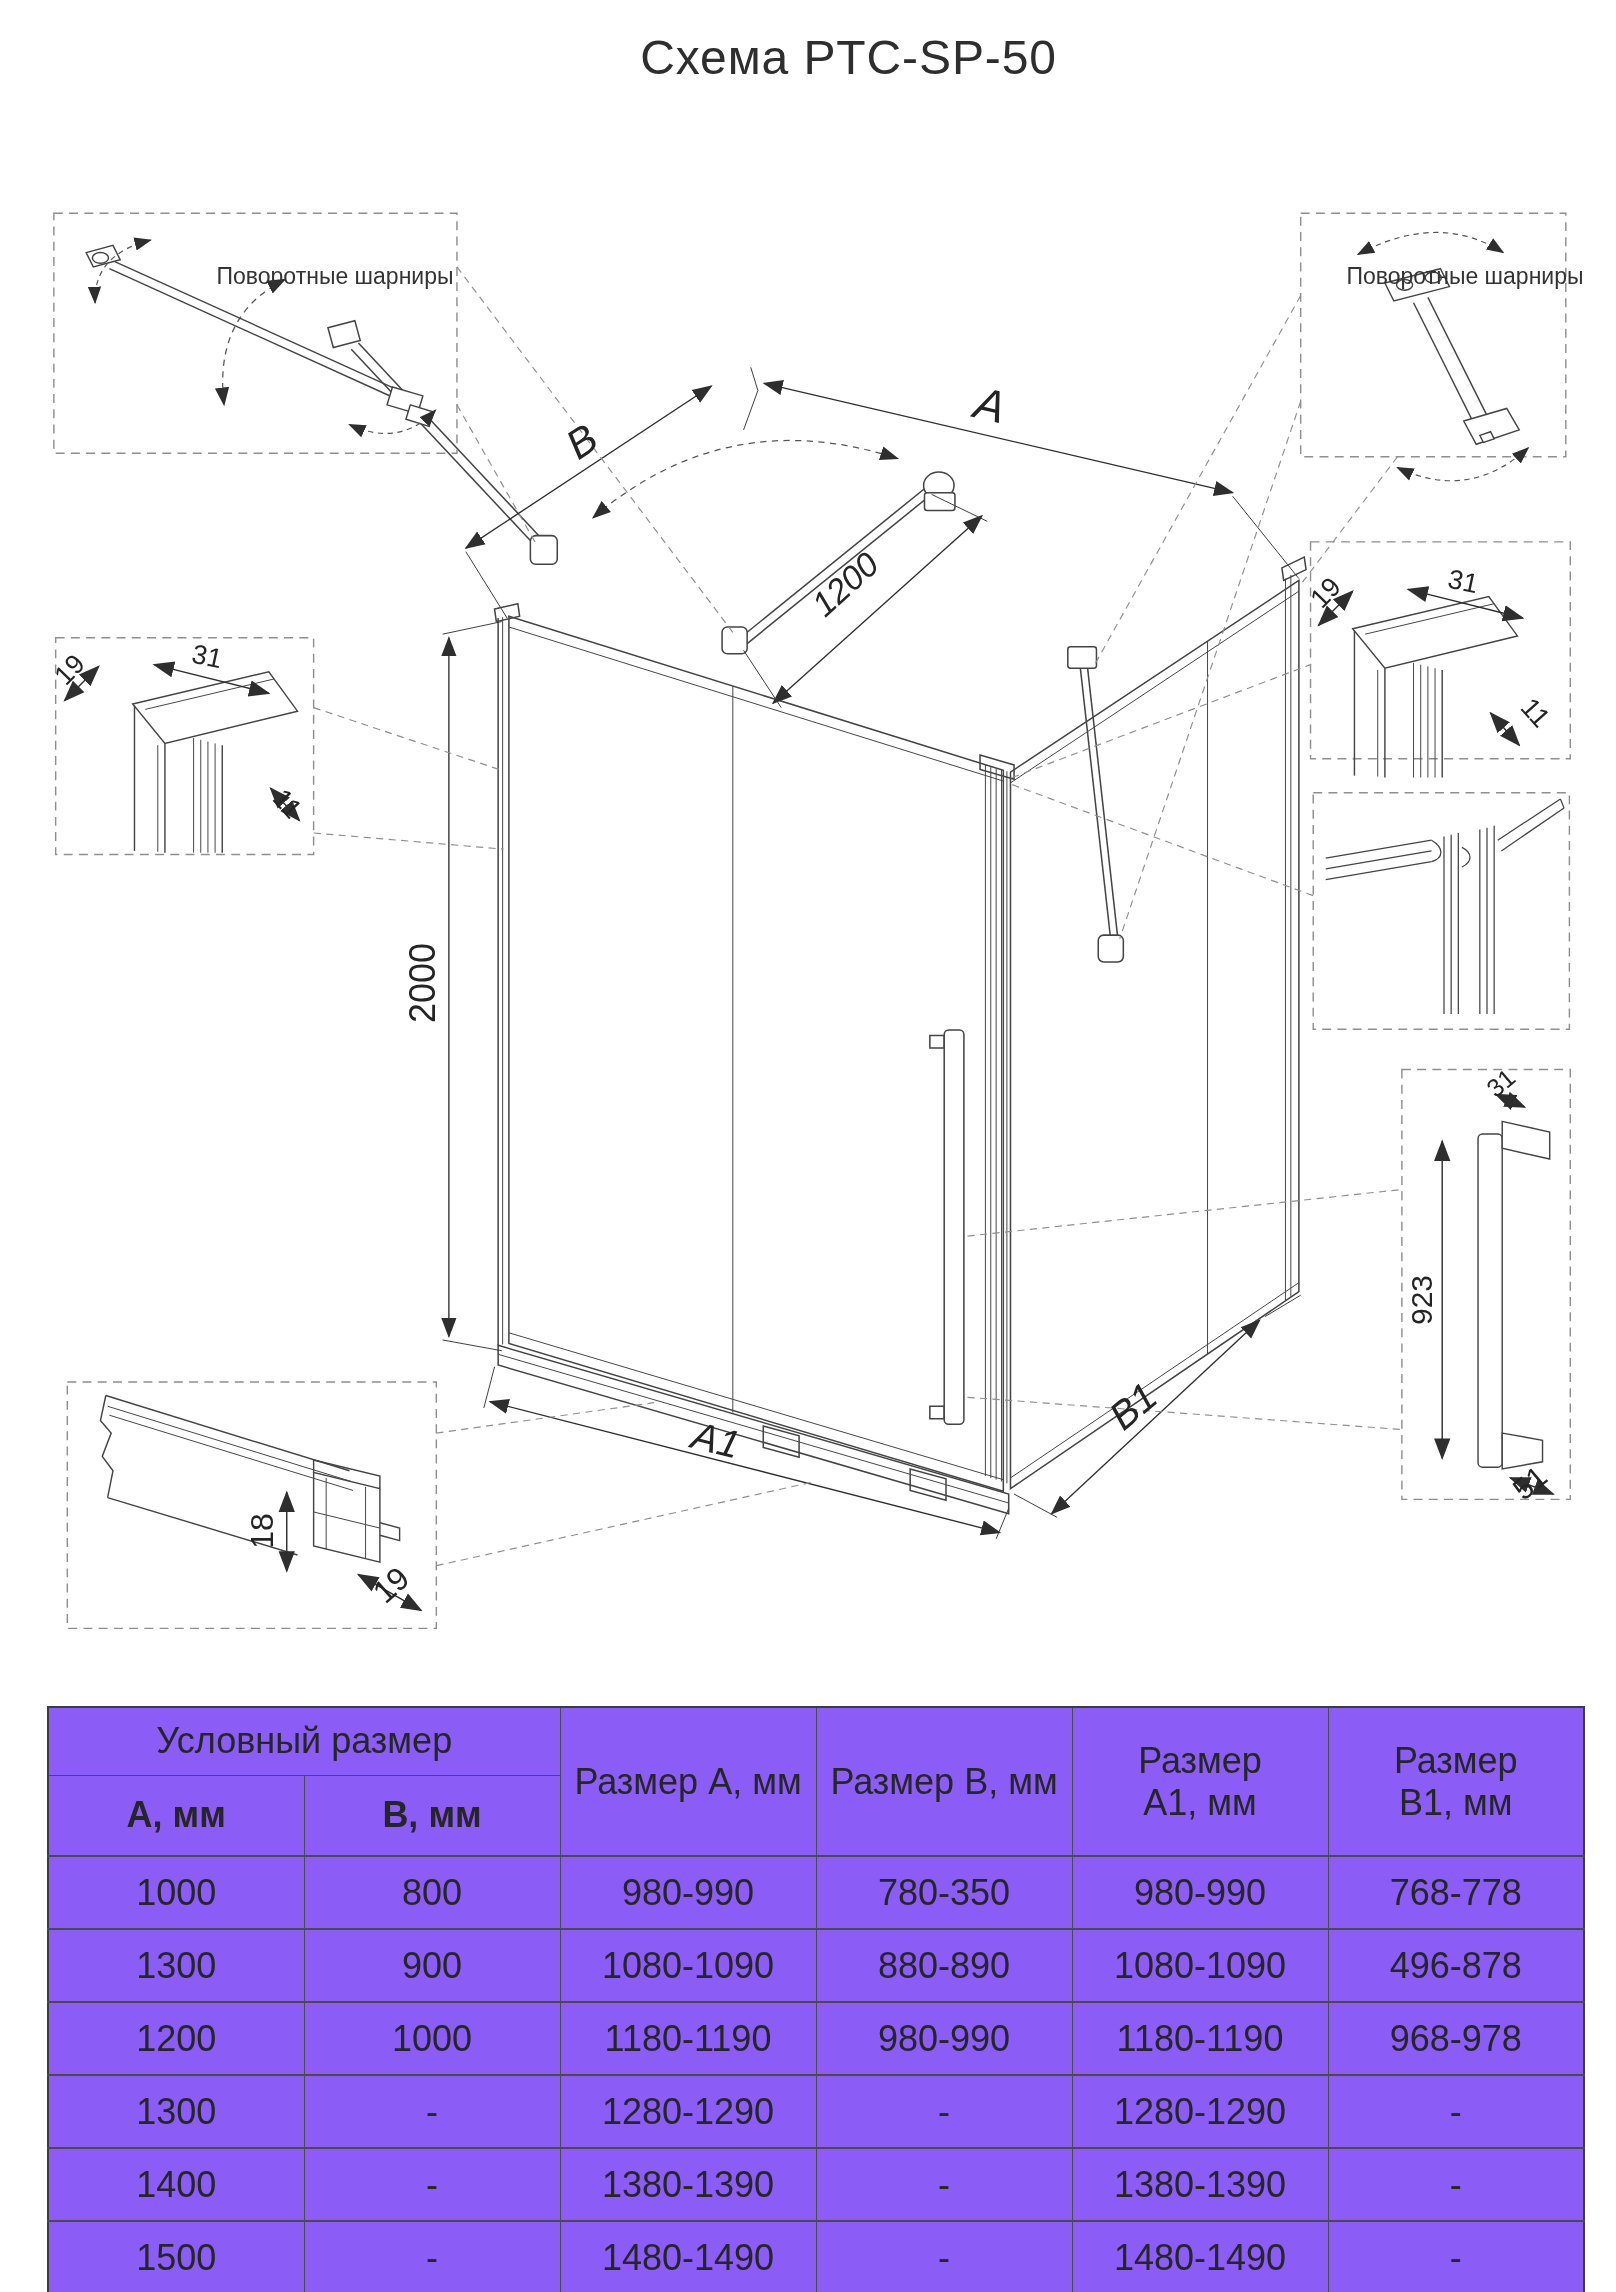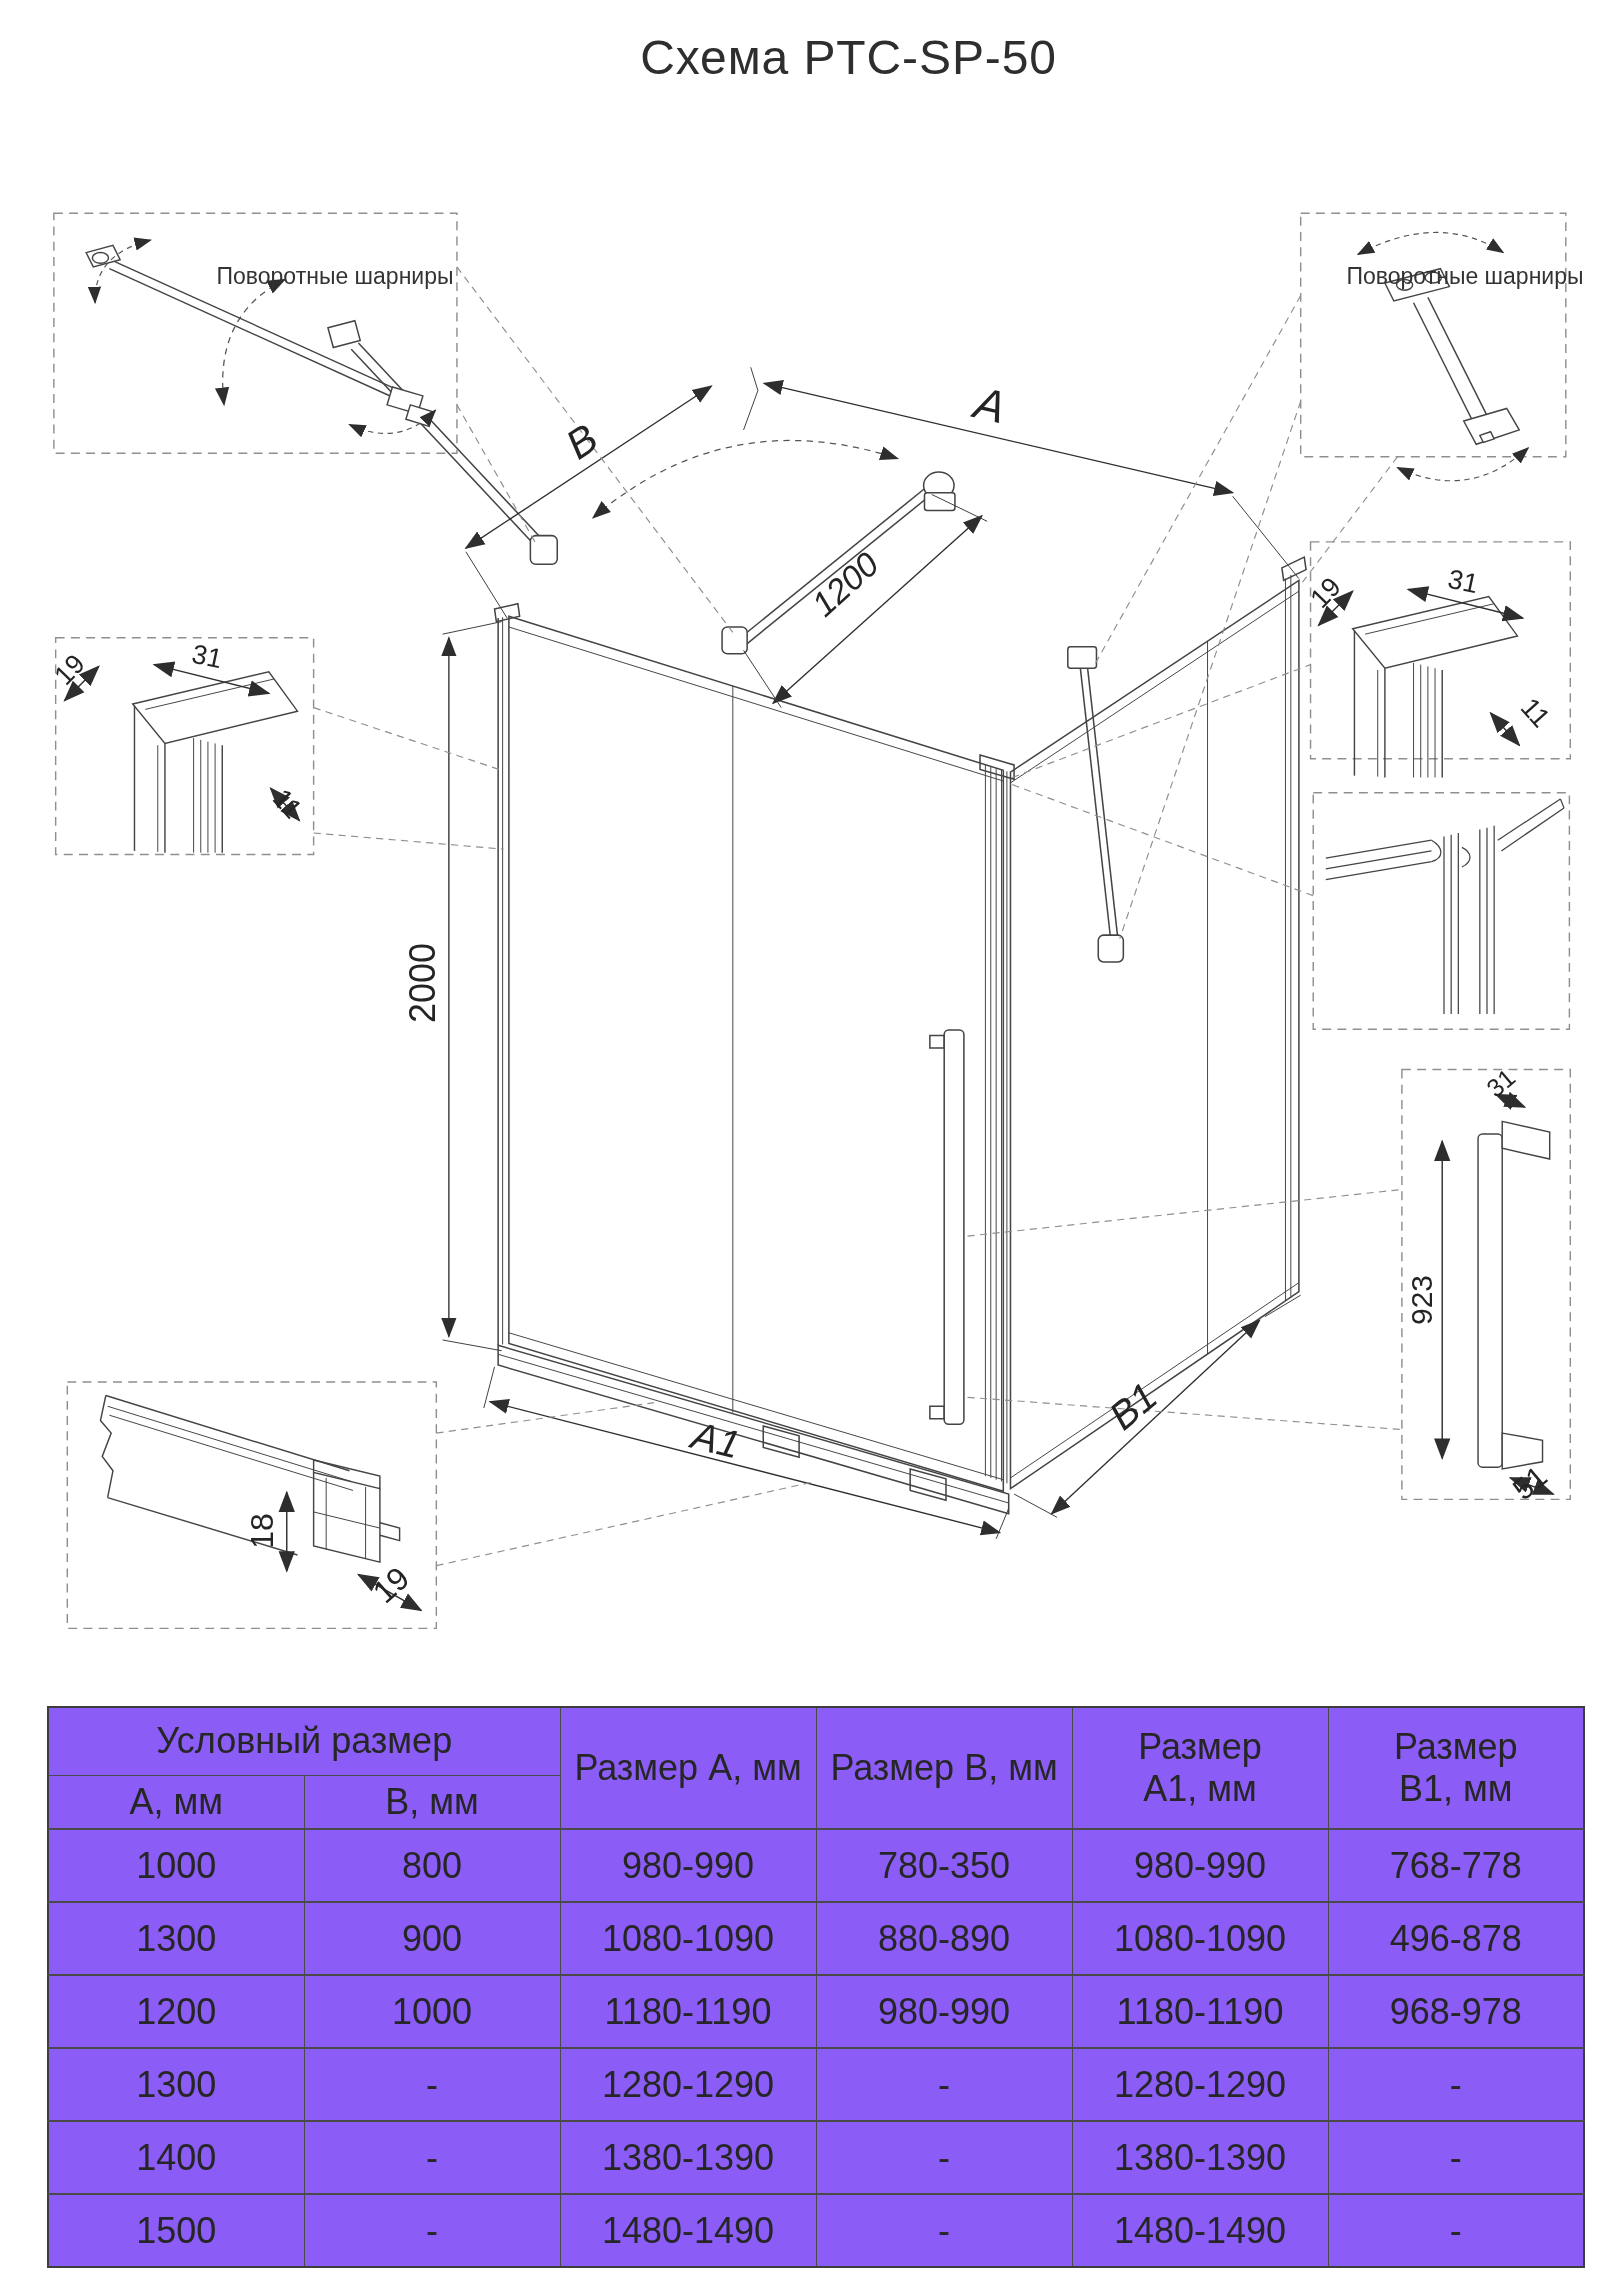--- a/index.html
+++ b/index.html
@@ -33,21 +33,21 @@
     font-size: 36px; color: #262626;
   }
   table.spec col { width: 256px; }
   table.spec th, table.spec td {
     border: 1.8px solid #4a4a4a;
     text-align: center; vertical-align: middle;
     font-weight: 400; padding: 0;
   }
   table.spec { border: 2.7px solid #3d3d3d; }
   tr.hdr1 th { height: 68px; }
-  tr.hdr2 th { height: 54px; }
+  tr.hdr2 th { height: 81px; font-weight: bold; }
   tr.data td { height: 73px; border-top-width: 2.7px; margin-left: 13px; }
   th.wrapcell span { display: inline-block; max-width: 161px; }
 </style>
 </head>
 <body>
 
 <div class="page">
 
   <div class="title">Схема PTC-SP-50</div>
 

